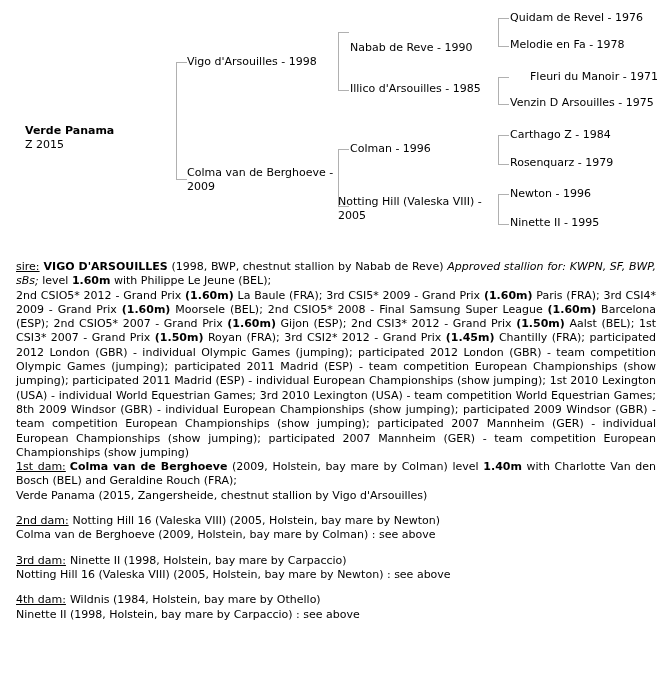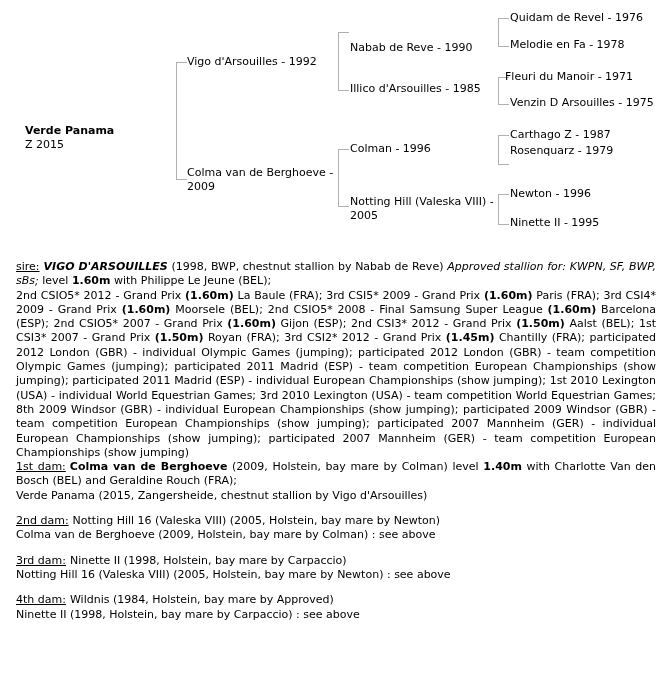--- a/index.html
+++ b/index.html
@@ -22,21 +22,21 @@
   }
   .text-section{
     padding:20px 14px 18px 16px;
     text-align:justify;
     line-height:14.3px;
   }
   .text-section p{margin:0;}
   .u{text-decoration:underline;margin-right:4px;}
   .b{font-weight:bold;}
   .i{font-style:italic;}
-  .bi{font-weight:bold;font-style:italic;}
+  .bi{font-weight:bold;}
   .results{margin-left:12px;margin-bottom:11px;}
   .dam-block{margin-bottom:11px;}
   .offspring{margin-left:24px;}
 </style>
 </head>
 <body>
 
 <div class="page">
 
   <div class="tree">
@@ -47,40 +47,40 @@
     <div class="bracket" style="left:498px;top:18px;height:27px;"></div>
     <div class="bracket" style="left:498px;top:77px;height:26px;"></div>
     <div class="bracket" style="left:498px;top:135px;height:28px;"></div>
     <div class="bracket" style="left:498px;top:194px;height:29px;"></div>
 
     <div class="node" style="left:25px;top:124px;">
       <span class="line root-name">Verde Panama</span>
       <span class="line">Z 2015</span>
     </div>
 
-    <div class="node" style="left:187px;top:55px;">Vigo d'Arsouilles - 1992</div>
+    <div class="node" style="left:187px;top:55px;">Vigo d'Arsouilles - 1998</div>
     <div class="node" style="left:187px;top:166px;">
       <span class="line">Colma van de Berghoeve -</span>
       <span class="line">2009</span>
     </div>
 
     <div class="node" style="left:350px;top:25px;margin-top:16px;">Nabab de Reve - 1990</div>
     <div class="node" style="left:350px;top:82px;">Illico d'Arsouilles - 1985</div>
     <div class="node" style="left:350px;top:142px;">Colman - 1996</div>
-    <div class="node" style="left:350px;top:195px;">
+    <div class="node" style="left:338px;top:195px;">
       <span class="line">Notting Hill (Valeska VIII) -</span>
       <span class="line">2005</span>
     </div>
 
     <div class="node" style="left:510px;top:11px;">Quidam de Revel - 1976</div>
     <div class="node" style="left:510px;top:38px;">Melodie en Fa - 1978</div>
-    <div class="node" style="left:505px;top:70px;text-align:center;">Fleuri du Manoir - 1971</div>
+    <div class="node" style="left:530px;top:70px;text-align:center;">Fleuri du Manoir - 1971</div>
     <div class="node" style="left:510px;top:96px;text-align:right;">Venzin D Arsouilles - 1975</div>
-    <div class="node" style="left:510px;top:128px;">Carthago Z - 1987</div>
-    <div class="node" style="left:510px;top:144px;">Rosenquarz - 1979</div>
+    <div class="node" style="left:510px;top:128px;">Carthago Z - 1984</div>
+    <div class="node" style="left:510px;top:156px;">Rosenquarz - 1979</div>
     <div class="node" style="left:510px;top:187px;">Newton - 1996</div>
     <div class="node" style="left:510px;top:216px;">Ninette II - 1995</div>
   </div>
 
   <div class="text-section">
 
     <p><span class="u">sire:</span><span class="bi">VIGO D'ARSOUILLES</span><span> (1998, BWP, chestnut stallion by Nabab de Reve) </span><span class="i">Approved stallion for: KWPN, SF, BWP, sBs;</span><span> level </span><span class="b">1.60m</span><span> with Philippe Le Jeune (BEL);</span></p>
 
     <p class="results"><span>2nd CSIO5* 2012 - Grand Prix </span><span class="b">(1.60m)</span><span> La Baule (FRA); 3rd CSI5* 2009 - Grand Prix </span><span class="b">(1.60m)</span><span> Paris (FRA); 3rd CSI4* 2009 - Grand Prix </span><span class="b">(1.60m)</span><span> Moorsele (BEL); 2nd CSIO5* 2008 - Final Samsung Super League </span><span class="b">(1.60m)</span><span> Barcelona (ESP); 2nd CSIO5* 2007 - Grand Prix </span><span class="b">(1.60m)</span><span> Gijon (ESP); 2nd CSI3* 2012 - Grand Prix </span><span class="b">(1.50m)</span><span> Aalst (BEL); 1st CSI3* 2007 - Grand Prix </span><span class="b">(1.50m)</span><span> Royan (FRA); 3rd CSI2* 2012 - Grand Prix </span><span class="b">(1.45m)</span><span> Chantilly (FRA); participated 2012 London (GBR) - individual Olympic Games (jumping); participated 2012 London (GBR) - team competition Olympic Games (jumping); participated 2011 Madrid (ESP) - team competition European Championships (show jumping); participated 2011 Madrid (ESP) - individual European Championships (show jumping); 1st 2010 Lexington (USA) - individual World Equestrian Games; 3rd 2010 Lexington (USA) - team competition World Equestrian Games; 8th 2009 Windsor (GBR) - individual European Championships (show jumping); participated 2009 Windsor (GBR) - team competition European Championships (show jumping); participated 2007 Mannheim (GER) - individual European Championships (show jumping); participated 2007 Mannheim (GER) - team competition European Championships (show jumping)</span></p>
 
@@ -93,18 +93,18 @@
       <p><span class="u">2nd dam:</span><span>Notting Hill 16 (Valeska VIII) (2005, Holstein, bay mare by Newton)</span></p>
       <p class="offspring">Colma van de Berghoeve (2009, Holstein, bay mare by Colman) : see above</p>
     </div>
 
     <div class="dam-block">
       <p><span class="u">3rd dam:</span><span>Ninette II (1998, Holstein, bay mare by Carpaccio)</span></p>
       <p class="offspring">Notting Hill 16 (Valeska VIII) (2005, Holstein, bay mare by Newton) : see above</p>
     </div>
 
     <div class="dam-block">
-      <p><span class="u">4th dam:</span><span>Wildnis (1984, Holstein, bay mare by Approved)</span></p>
+      <p><span class="u">4th dam:</span><span>Wildnis (1984, Holstein, bay mare by Othello)</span></p>
       <p class="offspring">Ninette II (1998, Holstein, bay mare by Carpaccio) : see above</p>
     </div>
 
   </div>
 </div>
 
 </body></html>

